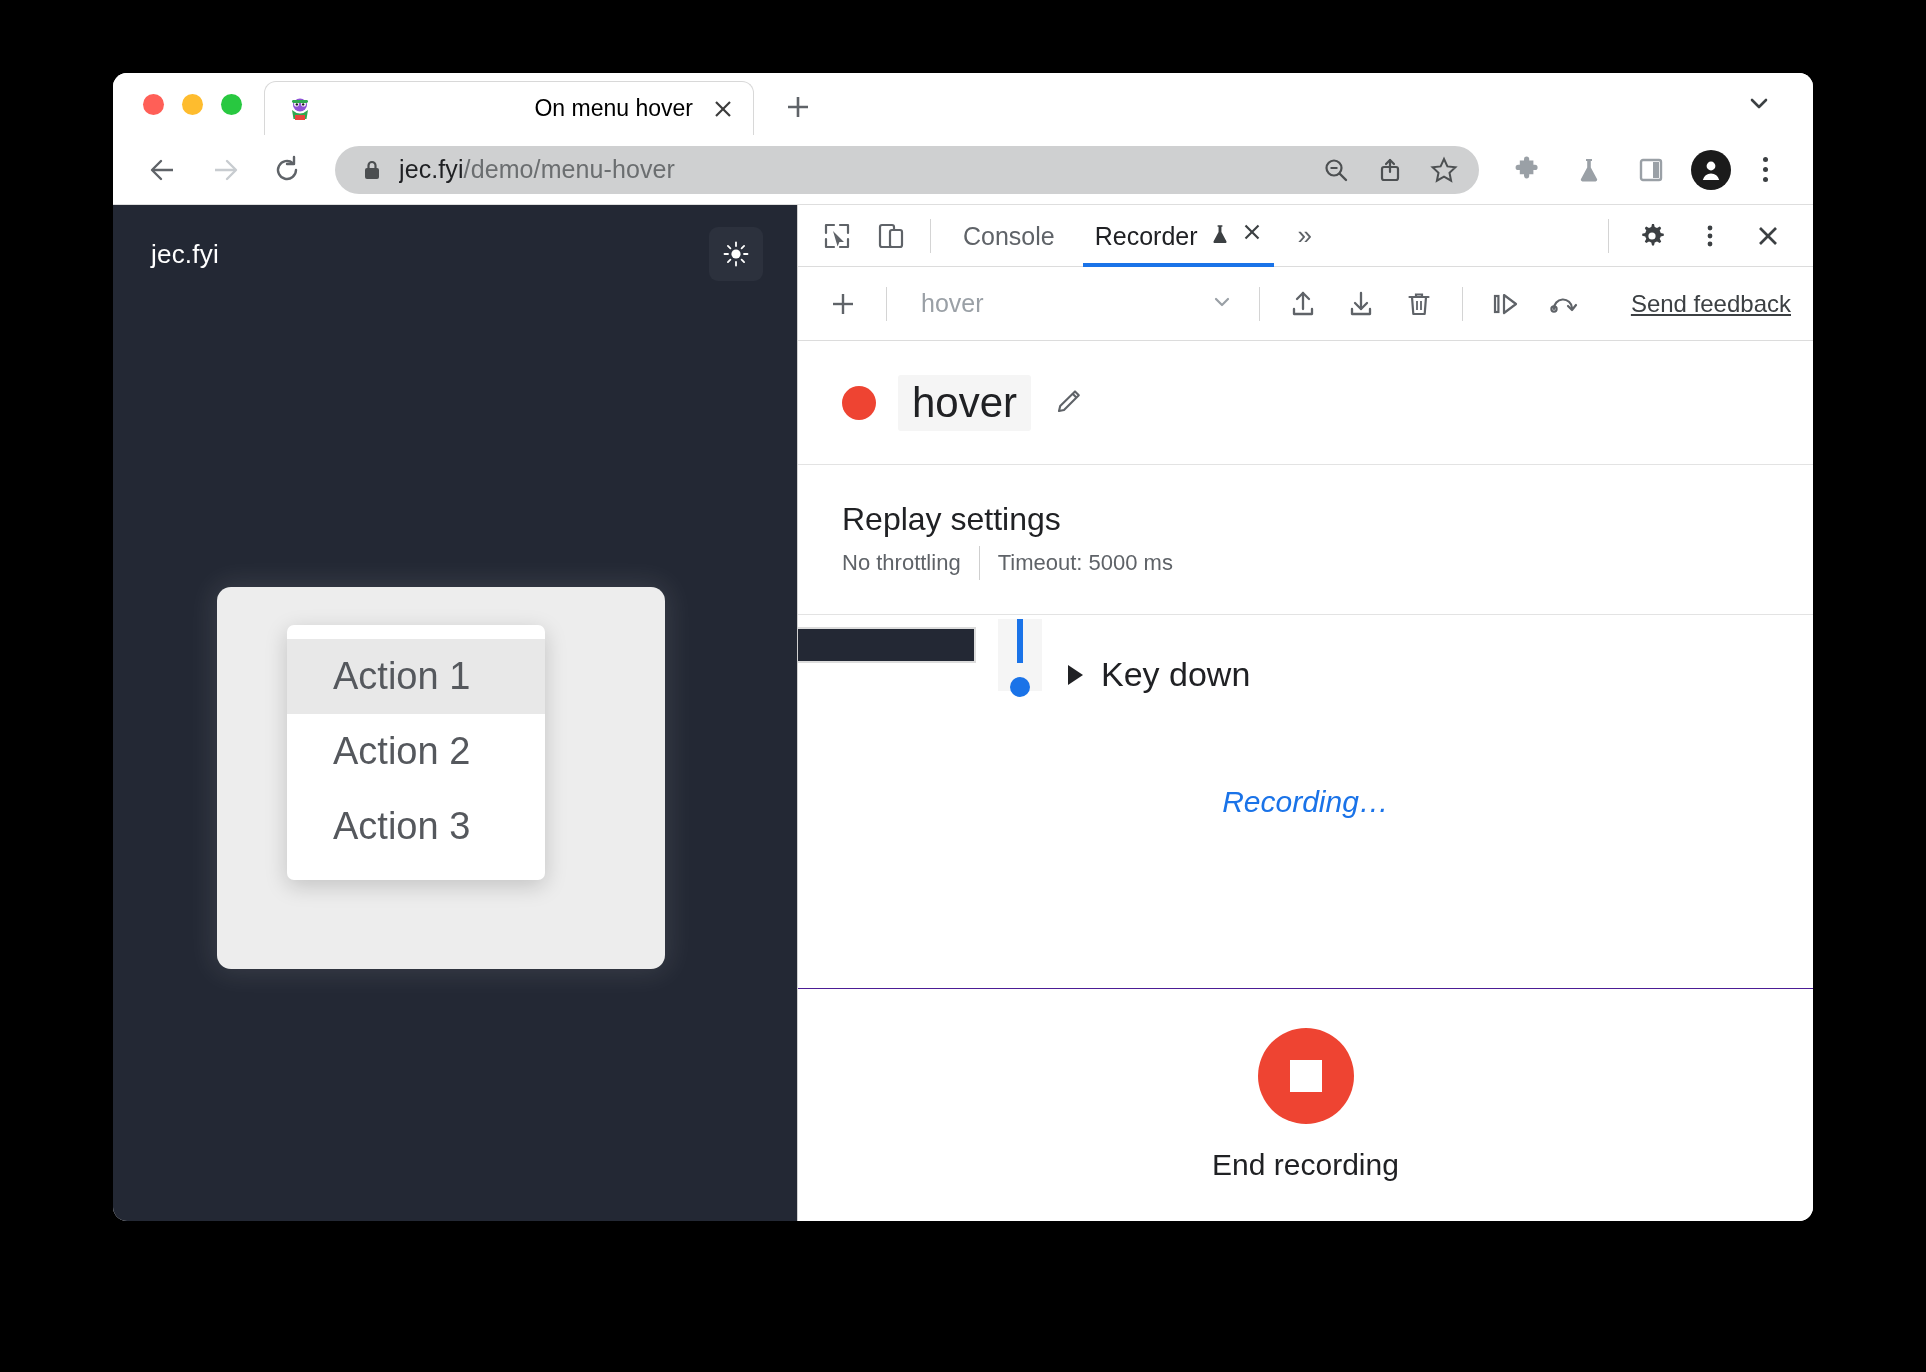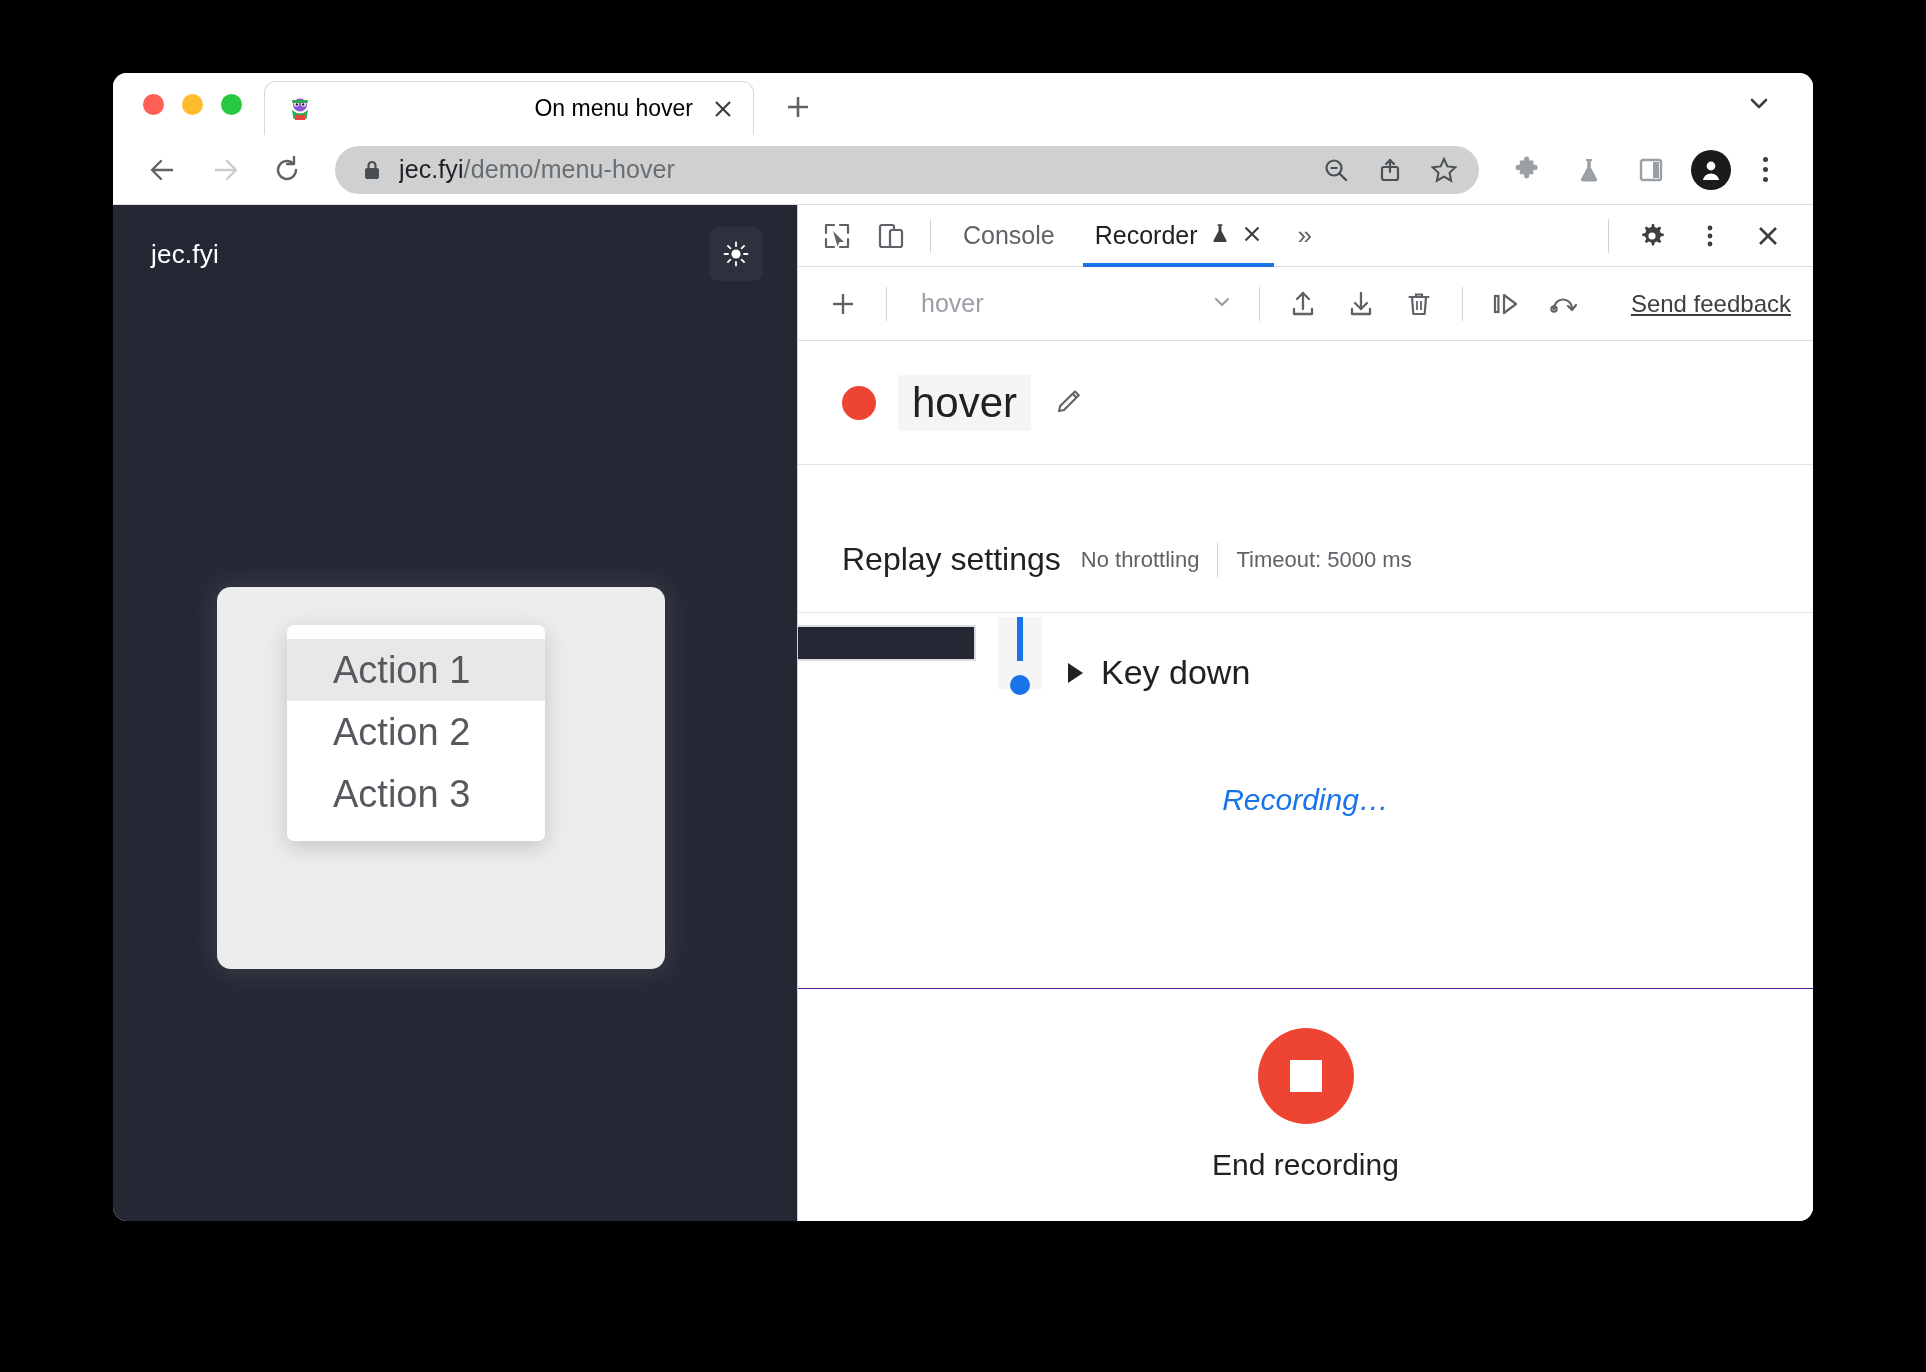--- a/index.html
+++ b/index.html
@@ -198,21 +198,21 @@
     position: absolute;
     left: 174px; top: 420px;
     width: 258px;
     background: #ffffff;
     border-radius: 7px;
     box-shadow: 0 6px 22px rgba(0,0,0,0.18);
     padding: 14px 0 16px 0;
     z-index: 5;
   }
   .hover-menu-item {
-    height: 62px;
+    height: 75px;
     display: flex;
     align-items: center;
     padding-left: 46px;
     font-size: 38px;
     color: #55585d;
     white-space: nowrap;
   }
   .hover-menu-item.is-highlighted { background: #e8e8e8; }
 
   
@@ -241,23 +241,23 @@
   }
   .dt-sep {
     width: 1px; height: 34px;
     background: #d4d4d4;
     margin: 0 12px;
     flex: 0 0 auto;
   }
   .dt-tab {
     height: 62px;
     display: flex;
-    align-items: center;
+    align-items: flex-start;
     gap: 10px;
-    padding: 8px 20px;
+    padding: 17px 20px;
     font-size: 25px;
     color: #5f6368;
     position: relative;
     white-space: nowrap;
   }
   .dt-tab.is-active { color: #202124; }
   .dt-tab.is-active::after {
     content: "";
     position: absolute;
     left: 8px; right: 8px; bottom: 0;
@@ -334,21 +334,21 @@
   #recording-edit { display: flex; align-items: center; color: #5f6368; }
 
   
   #settings-row {
     display: flex;
     padding: 36px 0 34px 44px;
     gap: 84px;
     border-bottom: 1px solid #e3e3e3;
     flex: 0 0 auto;
   }
-  .settings-group { display: flex; flex-direction: row; gap: 20px; margin-top: 40px; }
+  .settings-group { display: flex; flex-direction: column; gap: 8px; }
   .settings-title { font-size: 32px; color: #202124; white-space: nowrap; }
   .settings-values { display: flex; align-items: center; gap: 18px; }
   .settings-value { font-size: 22px; color: #5f6368; white-space: nowrap; }
   .settings-divider { width: 1px; height: 34px; background: #cfcfcf; }
 
   
   #steps-area {
     flex: 1 1 auto;
     position: relative;
     min-height: 0;

